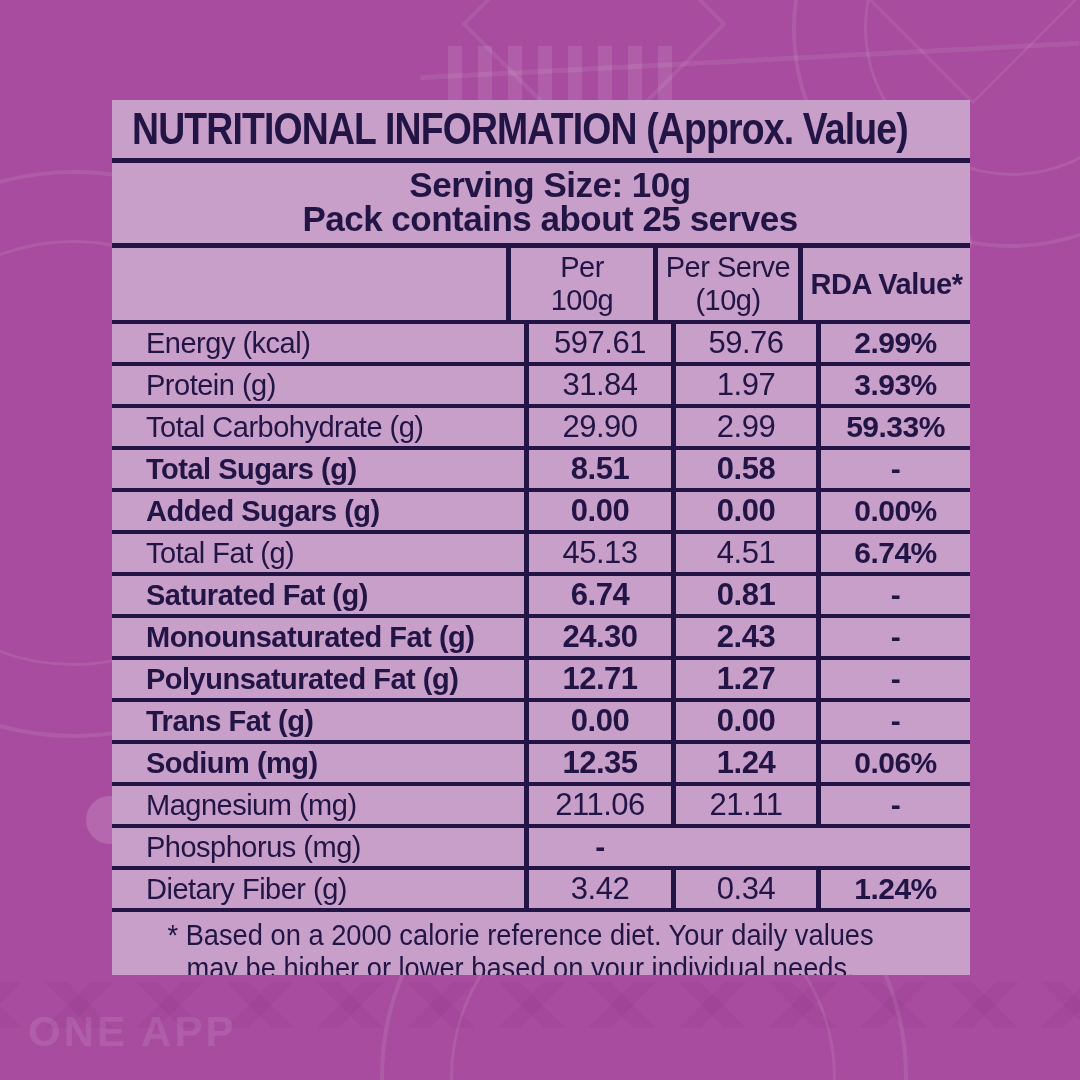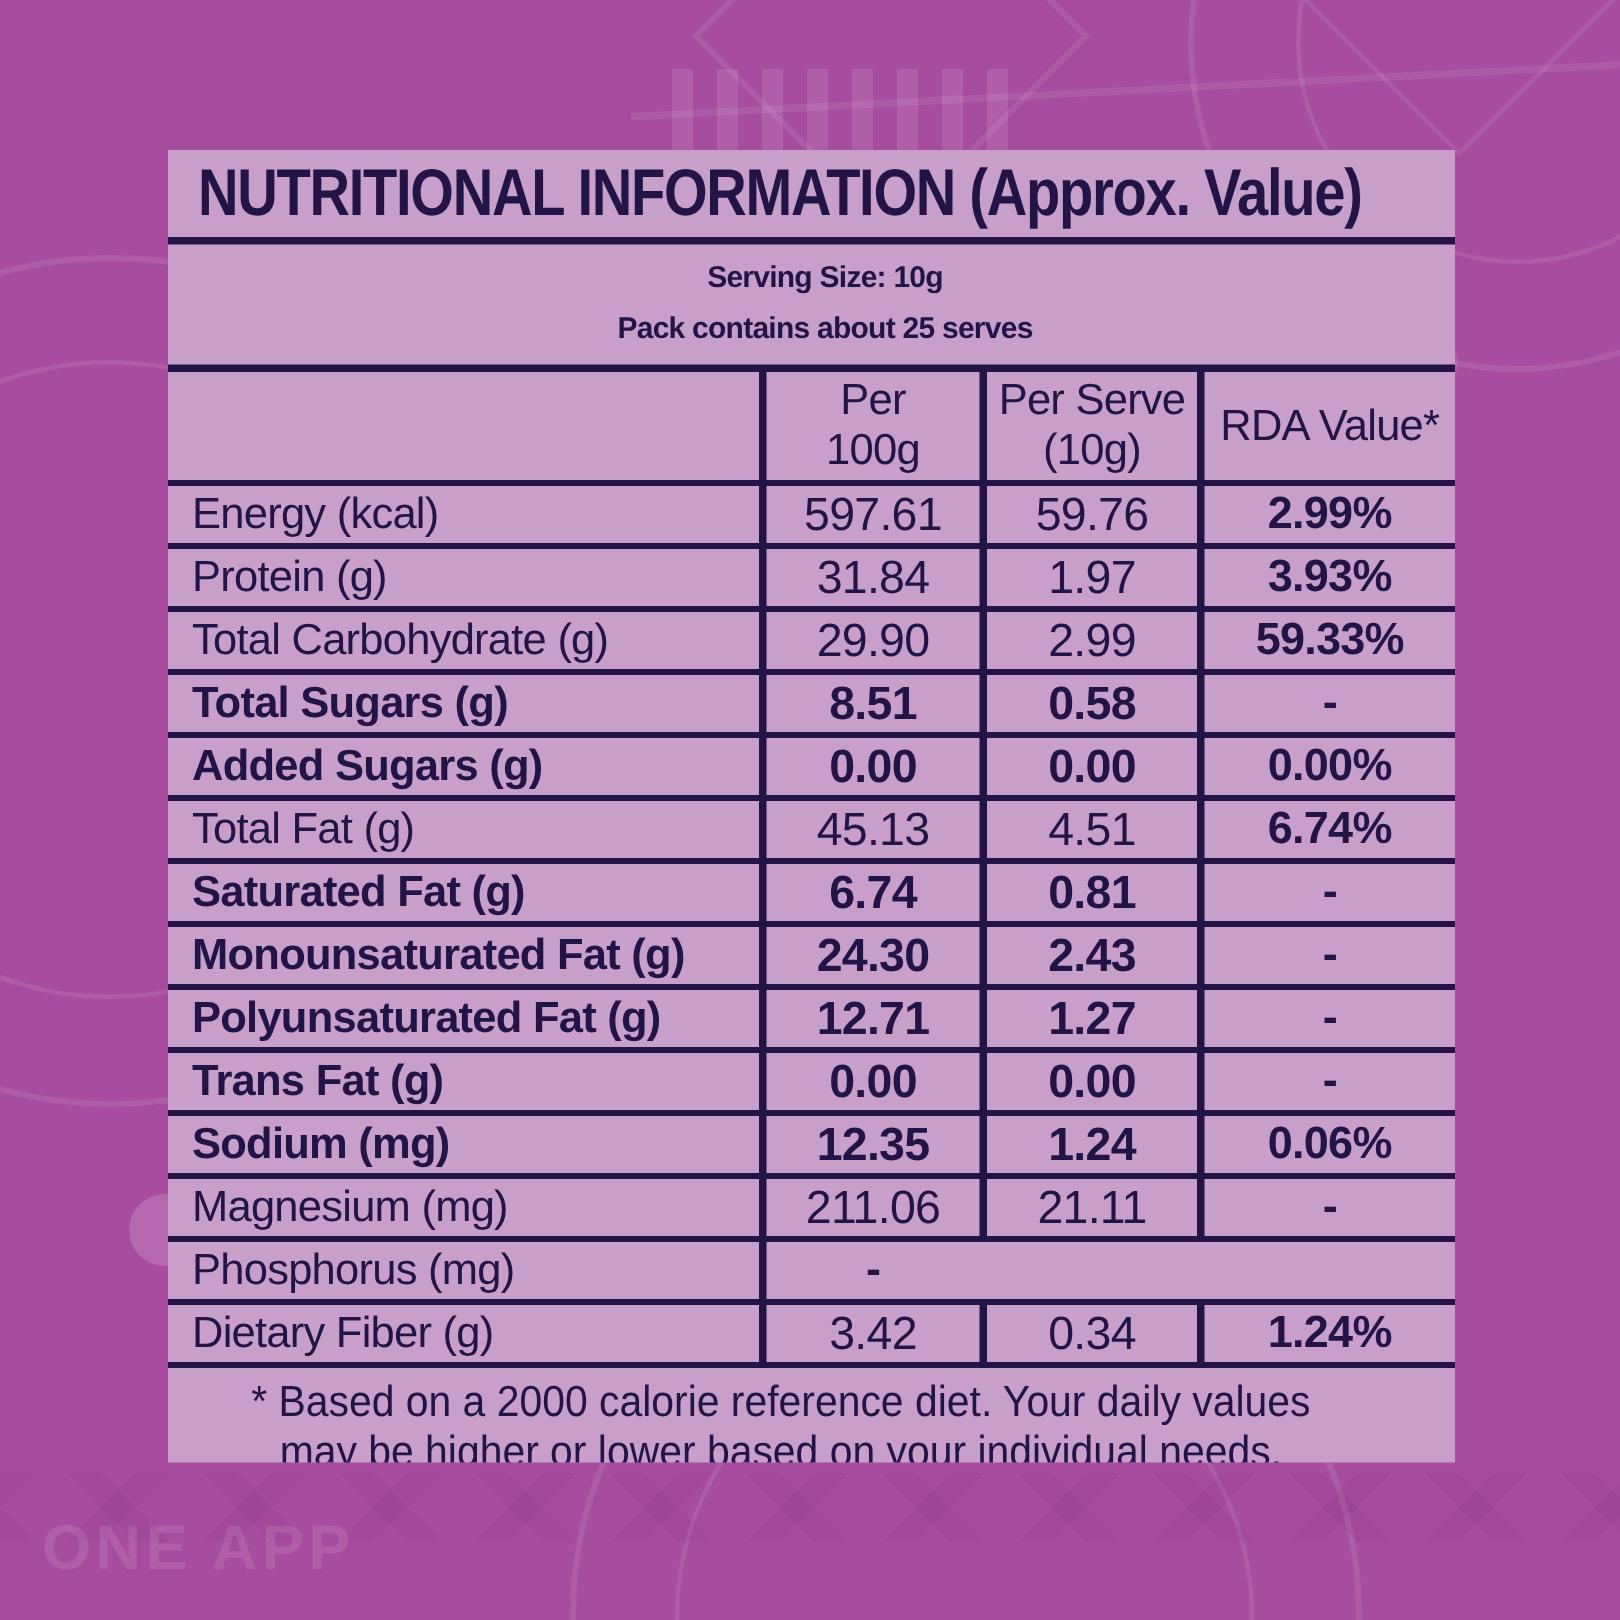--- a/index.html
+++ b/index.html
@@ -43,39 +43,39 @@
   .panel{position:absolute;left:112px;top:100px;width:858px;height:875px;
          background:var(--panel);color:var(--ink);box-sizing:border-box;
          display:flex;flex-direction:column;text-align:center;}
 
   .title-bar{height:58px;flex:0 0 auto;border-bottom:5px solid var(--ink);
              display:flex;align-items:center;padding-left:20px;overflow:hidden;}
   .title-bar span{font-weight:bold;font-size:44px;letter-spacing:-1px;white-space:nowrap;
                   transform:scaleX(0.85);transform-origin:left center;display:inline-block;}
 
   .serving{flex:0 0 auto;border-bottom:5px solid var(--ink);
-           padding:5px 0 7px 18px;font-weight:bold;font-size:20px;line-height:34px;
+           padding:5px 0 7px 18px;font-weight:bold;font-size:35px;line-height:34px;
            letter-spacing:-0.5px;}
 
   
   .ntable{flex:0 0 auto;}
   .trow{display:grid;grid-template-columns:394px 147px 145px 1fr;
         border-bottom:4px solid var(--ink);box-sizing:border-box;}
   .cell{display:flex;align-items:center;justify-content:center;box-sizing:border-box;
         font-size:31px;letter-spacing:-0.5px;overflow:hidden;white-space:nowrap;}
   .cell + .cell{border-left:5px solid var(--ink);}
   .cell.label{justify-content:flex-start;padding-left:16px;font-size:29px;}
   .trow.bold .cell{font-weight:bold;}
   .cell.rda{font-weight:bold;font-size:30px;}
 
   .thead{height:76px;}
   .thead .cell{flex-direction:column;justify-content:center;line-height:33px;
                font-size:29px;font-weight:normal;}
-  .thead .cell.rda-h{font-weight:normal;line-height:30px;}
-  .drow{height:42px;}
+  .thead .cell.rda-h{font-weight:bold;line-height:30px;}
+  .drow{height:42px;padding-left:18px;}
 
   
   .footnote{flex:1 1 auto;padding:7px 0 0 10px;font-size:29px;line-height:33px;overflow:hidden;}
   .footnote div{white-space:nowrap;transform:scaleX(0.94);transform-origin:left center;}
 </style>
 </head>
 <body>
 
 <div class="stage">
 

